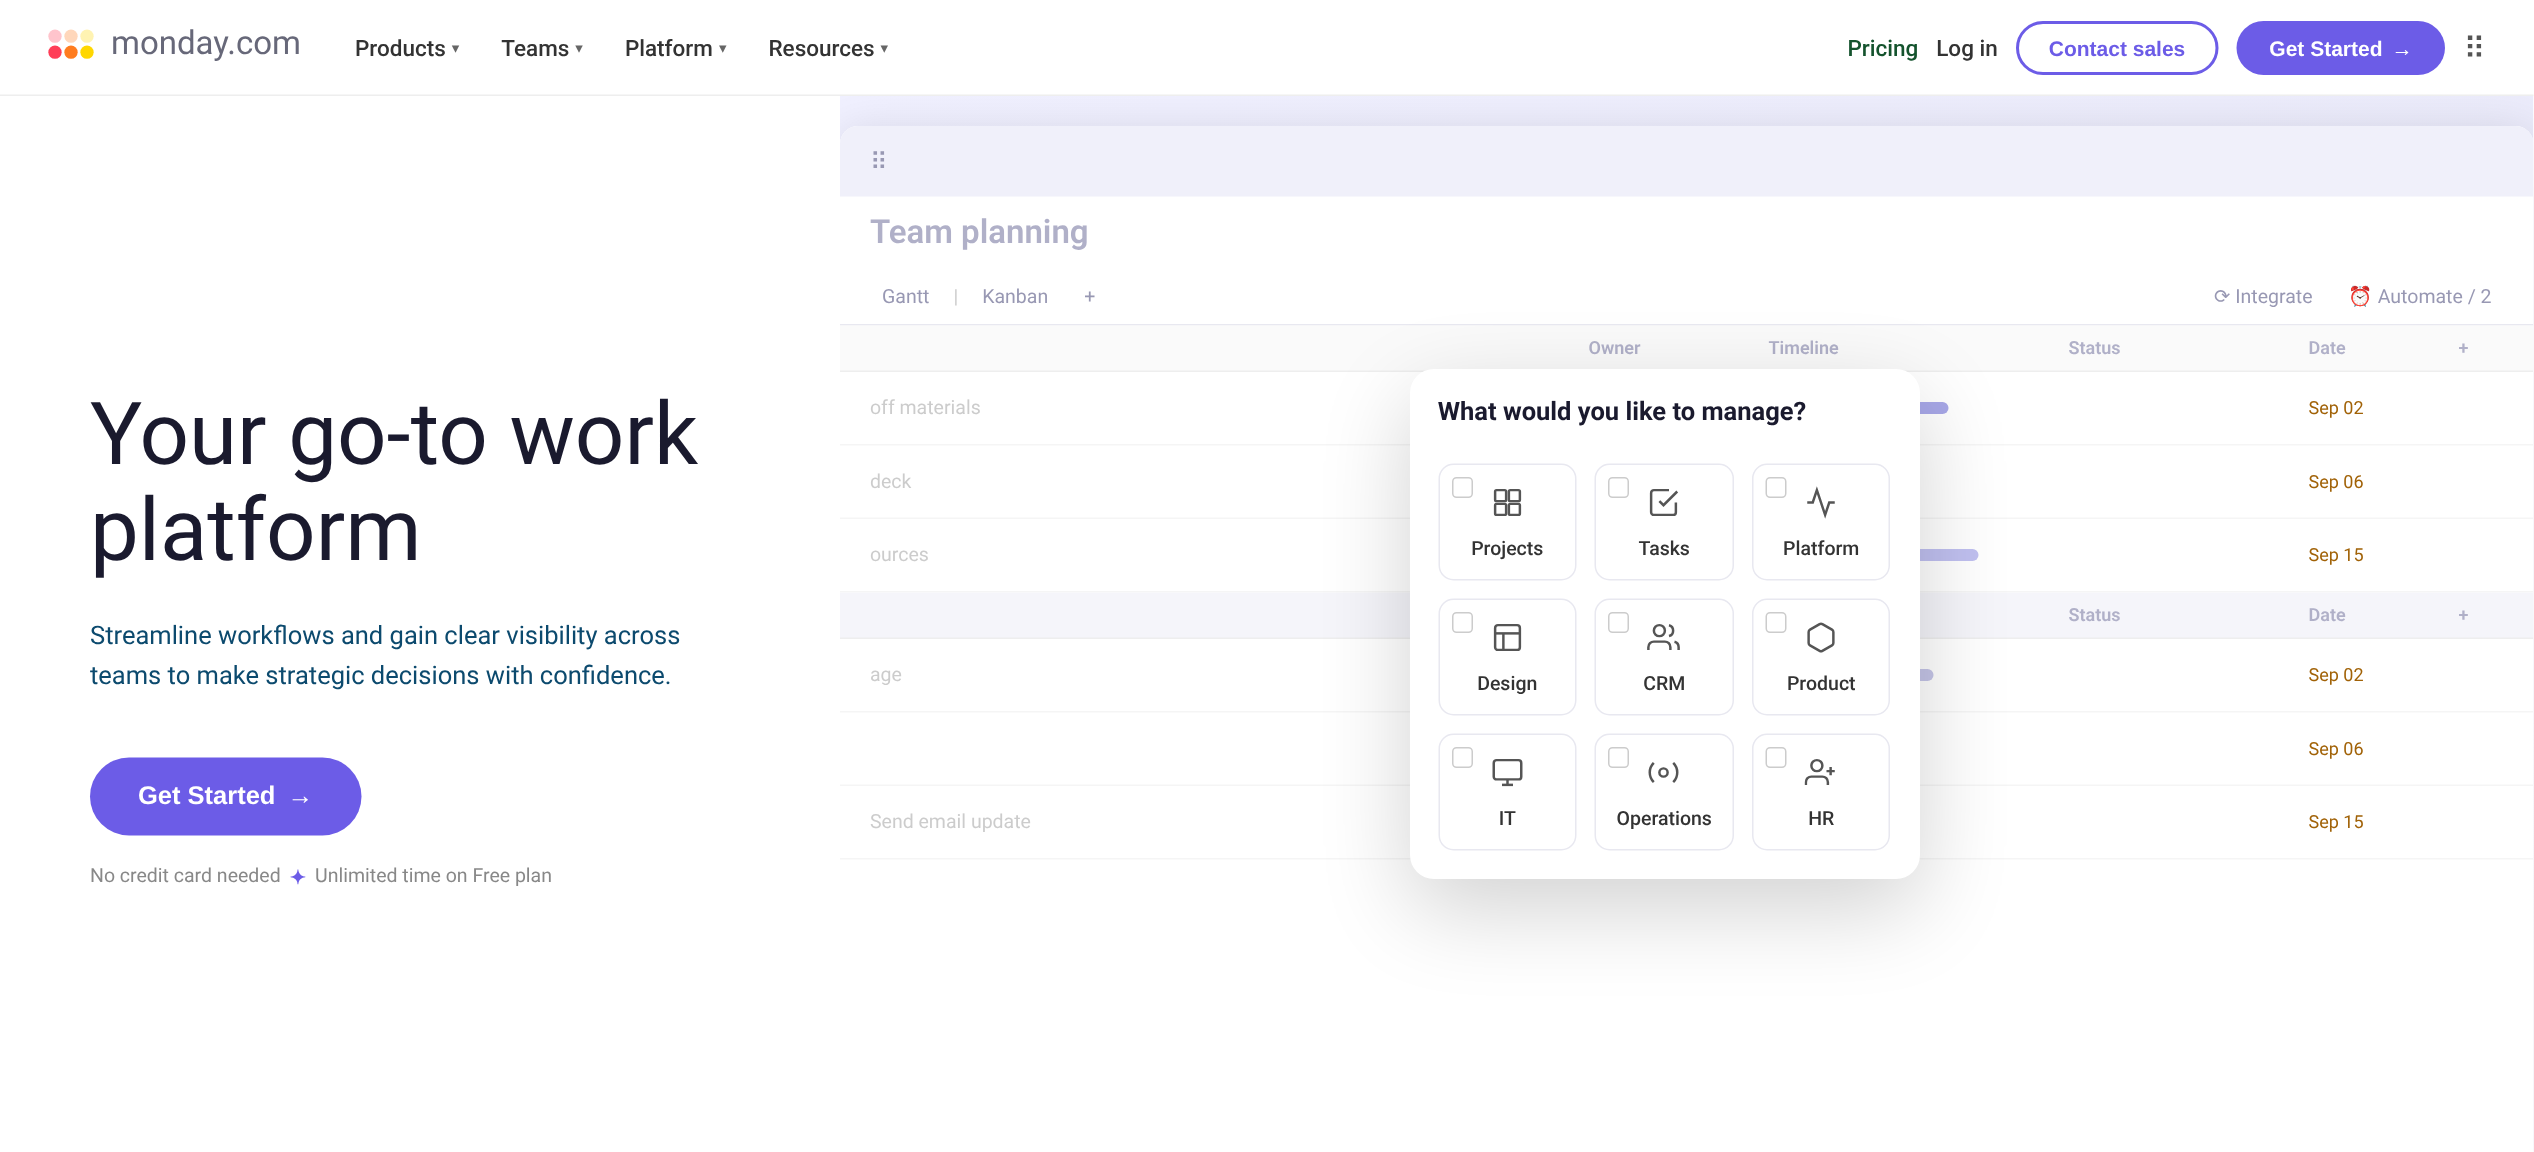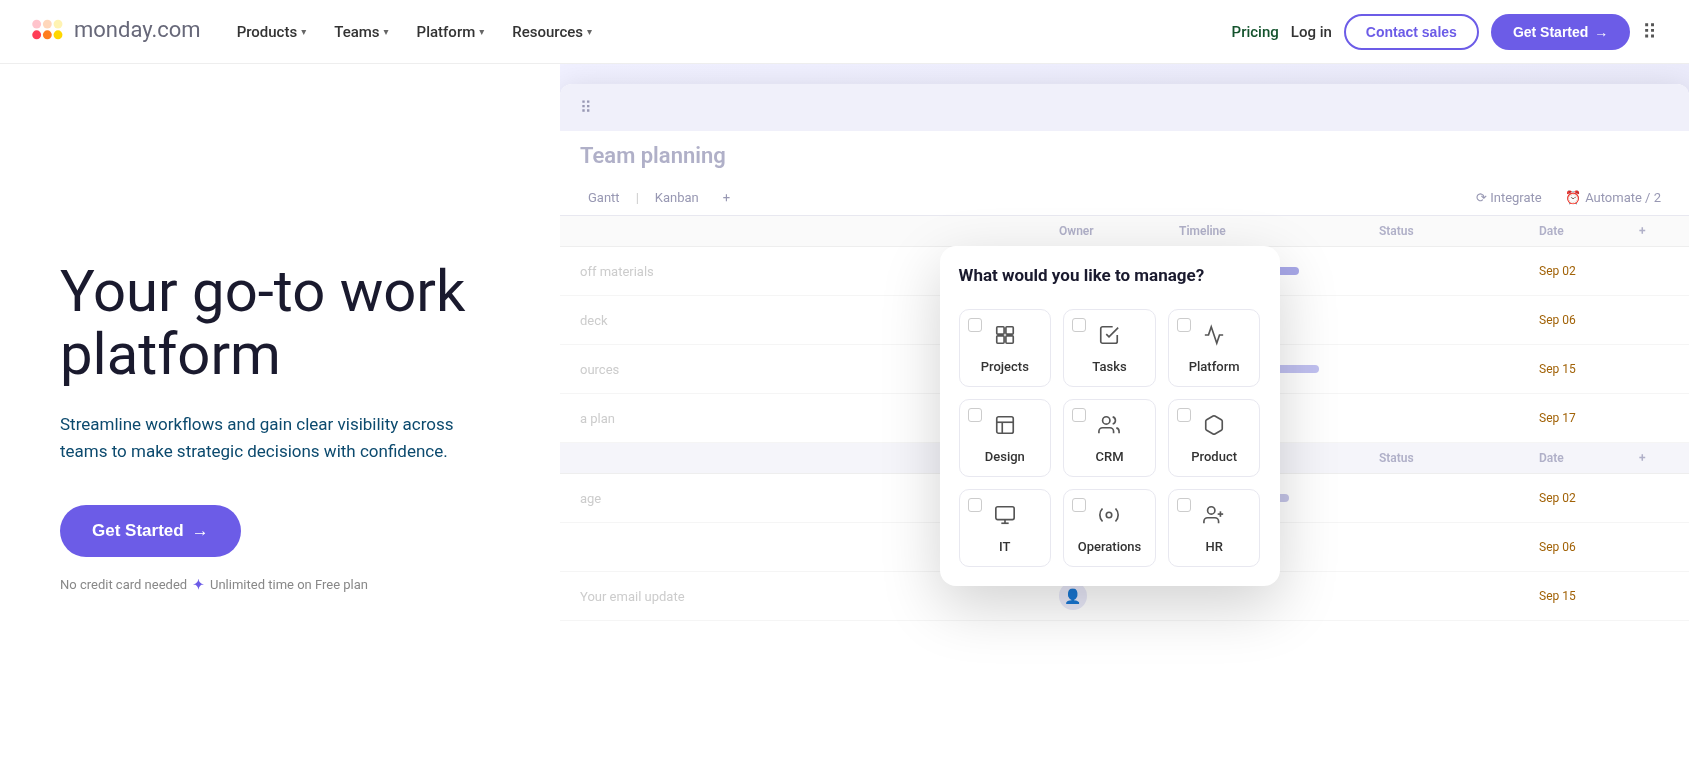--- a/index.html
+++ b/index.html
@@ -245,29 +245,20 @@
       </div>
       <div class="app-row">
         <span class="app-row-text">ources</span>
         <div class="app-avatar">👤</div>
         <div>
             <div class="app-bar" style="width:140px; background:#c0c0f0;"></div>
           </div>
         <div></div>
         <span class="app-date">Sep 15</span>
       </div>
-      <div class="app-row">
-        <span class="app-row-text">a plan</span>
-        <div class="app-avatar">👤</div>
-        <div>
-            <div class="app-bar" style="width:90px; background:#b8b8e8;"></div>
-          </div>
-        <div></div>
-        <span class="app-date">Sep 17</span>
-      </div>
 
       <div class="section-divider">
         <span></span>
         <span>Owner</span>
         <span>Timeline</span>
         <span>Status</span>
         <span>Date</span>
         <span>+</span>
       </div>
 
@@ -283,21 +274,21 @@
       <div class="app-row">
         <span class="app-row-text"></span>
         <div class="app-avatar">👤</div>
         <div>
             <div class="app-bar" style="width:95px; background:#c0c0e8;"></div>
           </div>
         <div></div>
         <span class="app-date">Sep 06</span>
       </div>
       <div class="app-row">
-        <span class="app-row-text">Your email update</span>
+        <span class="app-row-text">Send email update</span>
         <div class="app-avatar">👤</div>
         <div></div>
         <div></div>
         <span class="app-date">Sep 15</span>
       </div>
     </div>
 
     <div class="modal-overlay">
       <div class="modal">
         <div class="modal-title">What would you like to manage?</div>

